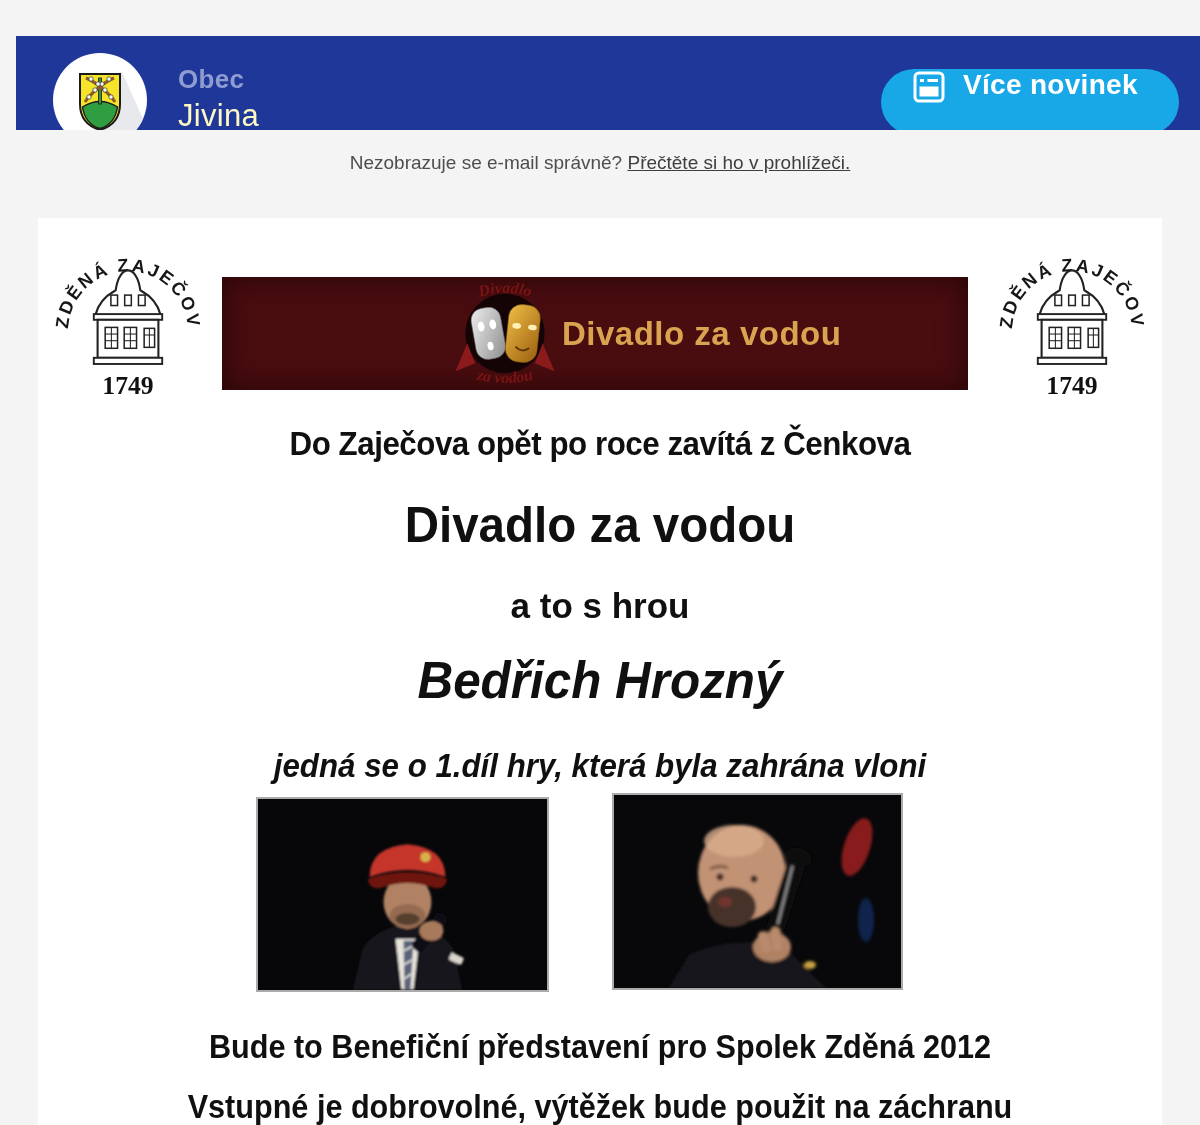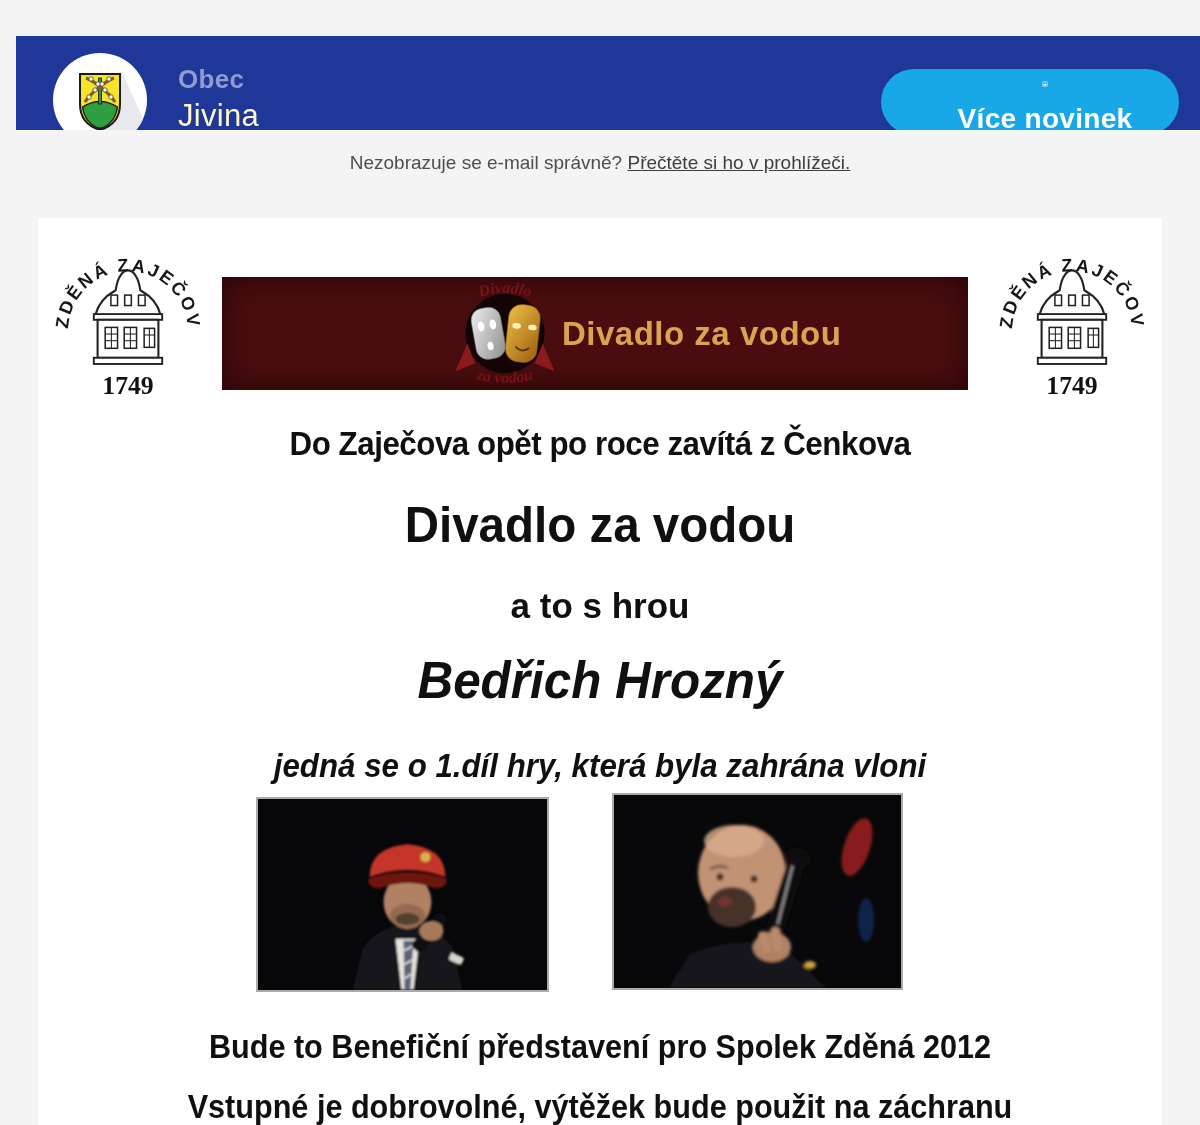--- a/index.html
+++ b/index.html
@@ -11,21 +11,21 @@
   .header { position:absolute; left:16px; top:0; width:1200px; height:130px; background:#1E3799;margin-top:36px; }
   .crest-wrap { position:absolute; left:36px; top:16px; width:96px; height:96px; }
   .org-block { position:absolute; left:162px; top:30px; line-height:1; }
   .org-label { display:block; font-size:26px; font-weight:bold; color:#8F9CD2; margin-bottom:8px; letter-spacing:0.3px; }
   .org-name  { display:block; font-size:31px; font-weight:400; color:#fef9c3; letter-spacing:0.3px; }
   .brand { position:absolute; left:626px; top:42px; display:flex; align-items:center; gap:12px; }
   .brand-text { font-size:27px; font-weight:bold; color:#F0F3FB; letter-spacing:1px; }
   .more-btn {
     position:absolute; left:865px; top:33px; width:298px; height:66px;
     background:#18A8E8; border:none; border-radius:33px; cursor:pointer;
-    display:flex; align-items:center; padding:12px 0 0 30px; gap:16px; box-sizing:border-box;flex-direction:column;
+    display:flex; align-items:flex-start; padding:0 0 0 30px; gap:16px; box-sizing:border-box;
   }
   .more-btn-label { font-size:28px; font-weight:bold; color:#FFFFFF; letter-spacing:0.3px; }
   
   .strip { position:absolute; left:0; top:130px; width:1200px; height:74px; background:#F4F4F4; }
   .strip-text { position:absolute; left:0; right:0; top:22px; text-align:center; font-size:19px; color:#4E4E4E; }
   .strip-link { color:#3E3E3E; text-decoration:underline; cursor:pointer; }
   
   .poster { position:absolute; left:38px; top:218px; width:1124px; height:907px; background:#FFFFFF; }
   .stamp { position:absolute; width:152px; height:172px; }
   .stamp-left  { left:14px;  top:12px; }

